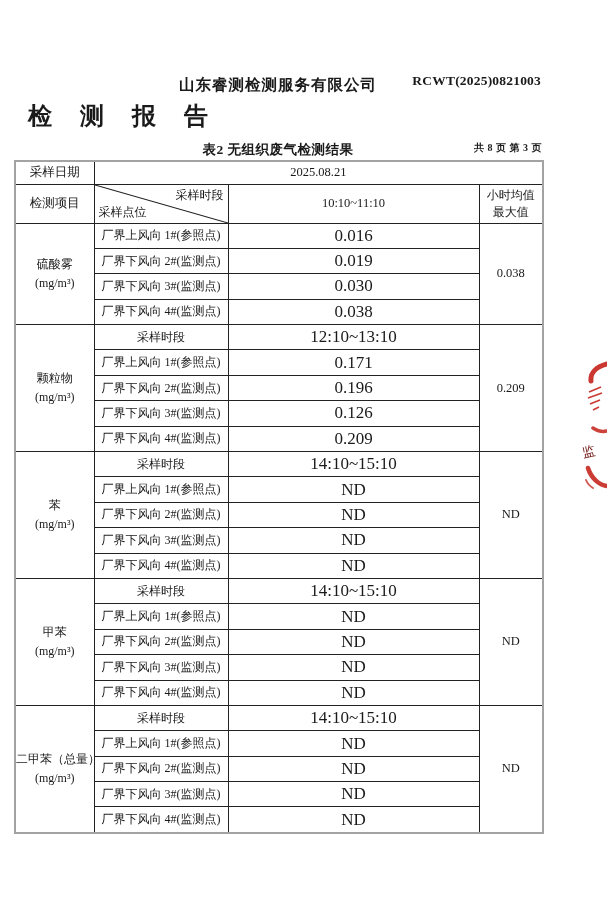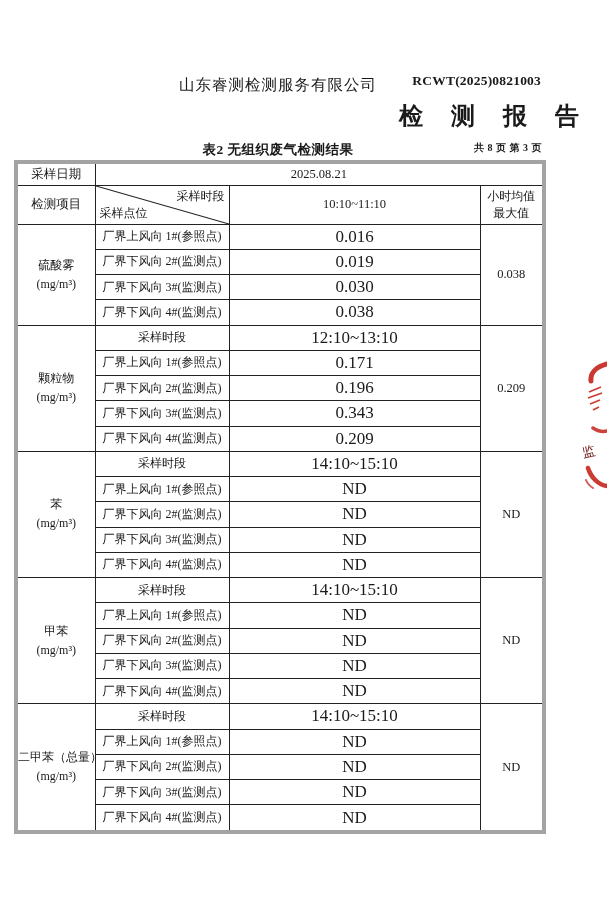--- a/index.html
+++ b/index.html
@@ -8,24 +8,24 @@
     font-family:"Liberation Serif","DejaVu Serif",serif;color:#1a1a1a;
     overflow:hidden;
   }
   .report-no{
     position:absolute;top:53px;right:66px;font-size:13.5px;font-weight:600;
     letter-spacing:.2px;
     margin-top:20px;
   }
   .company{
     position:absolute;top:75px;left:14px;width:528px;text-align:center;
-    font-size:15.5px;font-weight:400;letter-spacing:1px;
+    font-size:15.5px;font-weight:700;letter-spacing:1px;
   }
   .doc-title-wrap{
-    position:absolute;top:100px;left:0;width:607px;text-align:right;
+    position:absolute;top:100px;left:0;width:607px;text-align:left;
   }
   .doc-title{
     display:inline-block;font-size:24px;font-weight:700;
     letter-spacing:28px;padding-left:28px;
   }
   .caption-bar{
     position:absolute;top:141px;left:14px;width:528px;height:18px;
   }
   .caption{
     position:absolute;left:0;width:100%;text-align:center;
@@ -38,21 +38,21 @@
   .tbl-wrap{position:absolute;left:14px;top:160px;}
   table.report{
     border-collapse:collapse;table-layout:fixed;
     width:528px;height:674px;
     font-size:12.5px;
   }
   table.report td{
     border:1px solid #222;padding:0;text-align:center;vertical-align:middle;
     overflow:hidden;
   }
-  table.report{border:4px solid #a3a3a3;}
+  table.report{border:2px solid #a3a3a3;}
   tr.r-date{height:23px;}
   tr.r-head{height:39px;}
   .c-item{line-height:19px;white-space:nowrap;font-size:12px;margin-top:12px;}
   .c-point{font-size:12px;white-space:nowrap;}
   .c-val{font-size:17px;}
   .c-max{font-size:12.5px;}
   .hour-max{line-height:17px;font-size:12px;}
   .diag{position:relative;padding:0;}
   .diag svg{position:absolute;left:0;top:0;width:100%;height:100%;}
   .diag-tr{position:absolute;top:2px;right:4px;font-size:12px;}
@@ -141,21 +141,21 @@
   <tr>
     <td class="c-point">厂界上风向 1#(参照点)</td>
     <td class="c-val">0.171</td>
   </tr>
   <tr>
     <td class="c-point">厂界下风向 2#(监测点)</td>
     <td class="c-val">0.196</td>
   </tr>
   <tr>
     <td class="c-point">厂界下风向 3#(监测点)</td>
-    <td class="c-val">0.343</td>
+    <td class="c-val">0.126</td>
   </tr>
   <tr>
     <td class="c-point">厂界下风向 4#(监测点)</td>
     <td class="c-val">0.209</td>
   </tr>
 
   <tr>
     <td rowspan="5" class="c-item">
       <div>苯</div>
       <div>(mg/m³)</div>

